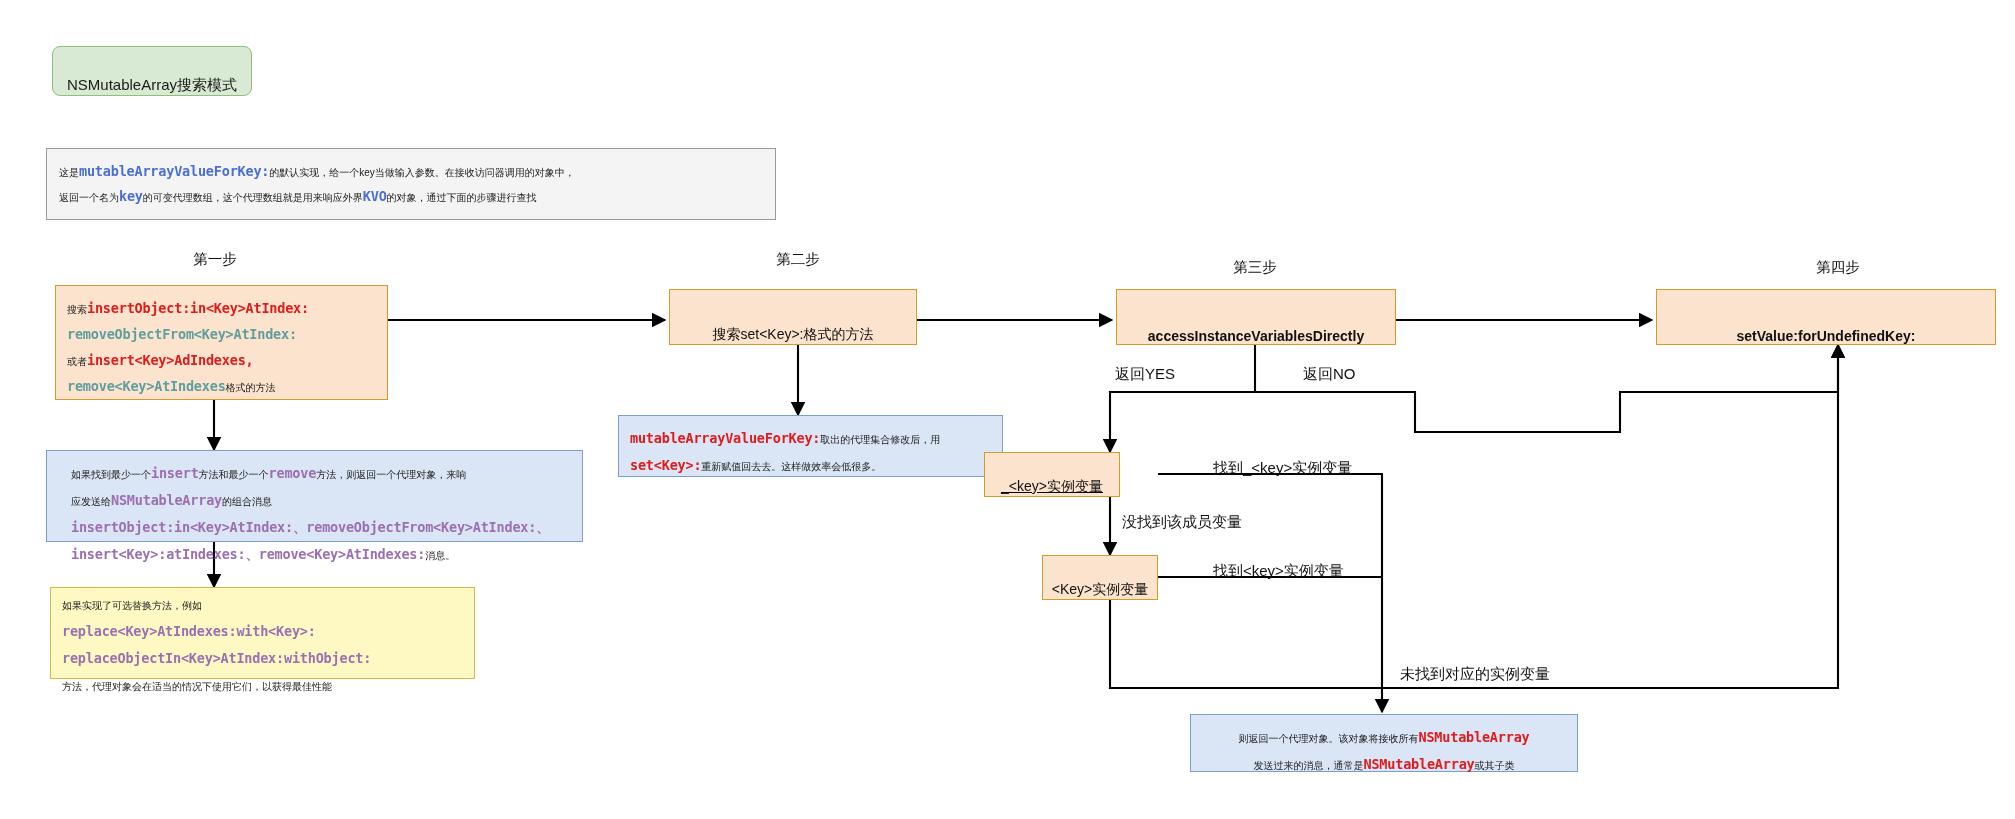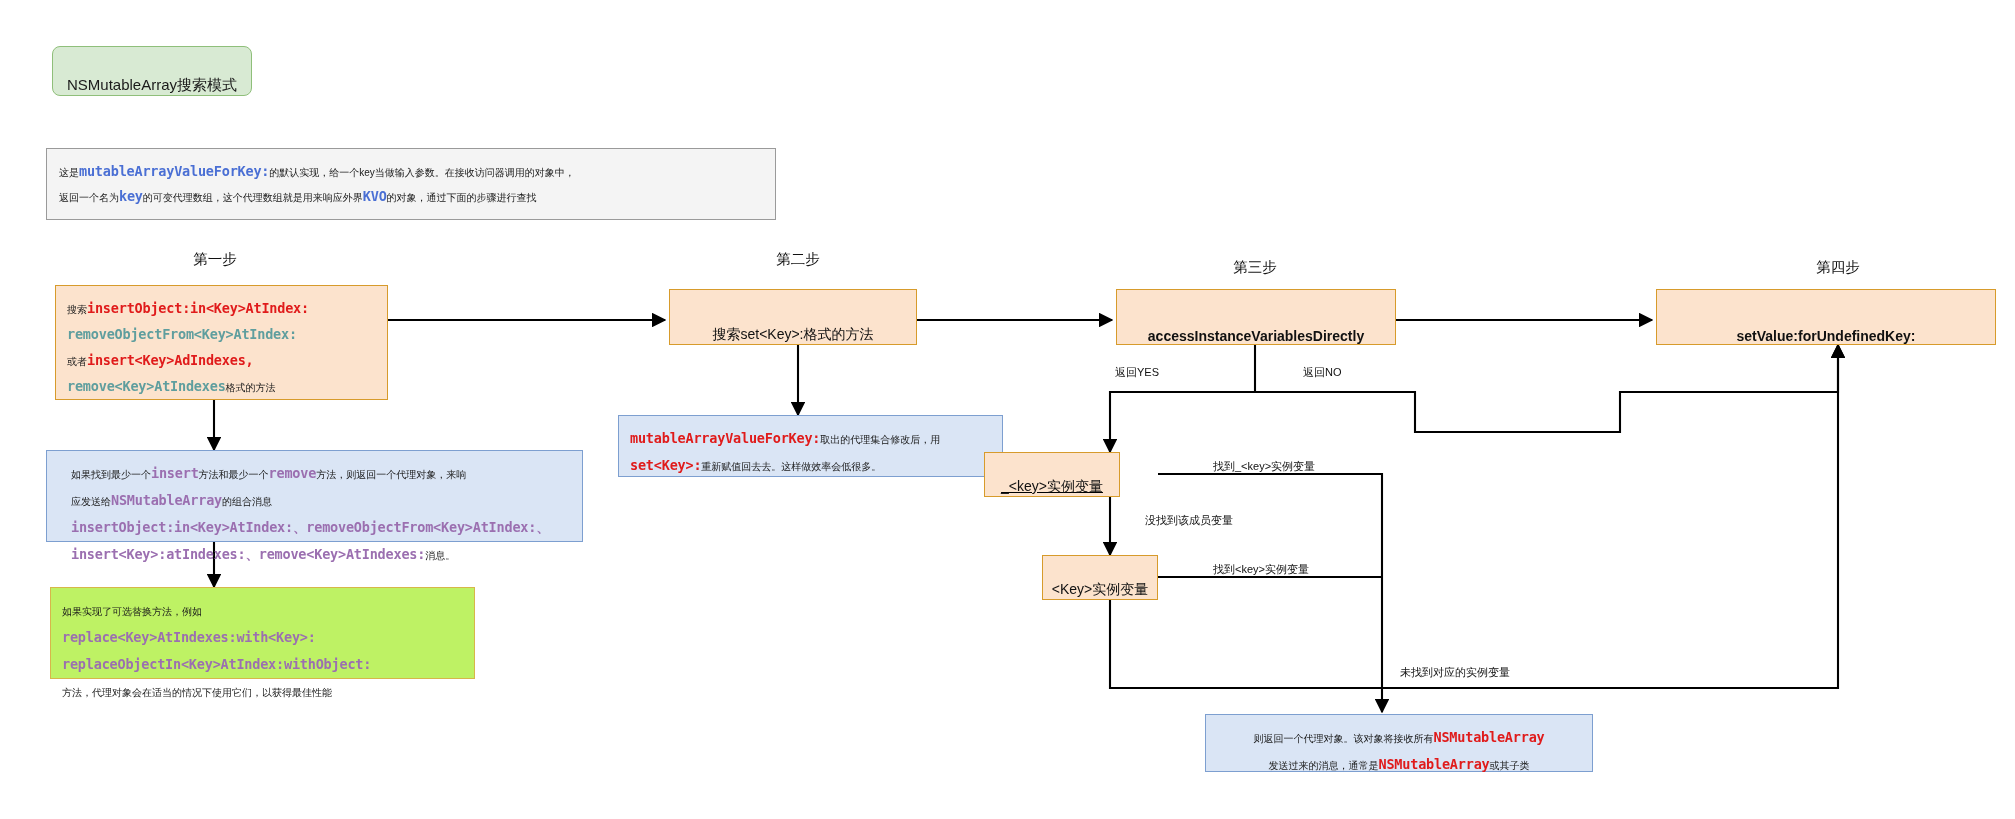--- a/index.html
+++ b/index.html
@@ -60,43 +60,42 @@
   .box-blue {
     background: #dae5f5;
     border: 1.4px solid #7d9fd0;
     display: block;
     text-align: left;
     padding: 9px 11px;
     line-height: 1.68;
   }
   .box-blue.center {
     text-align: center;
-    margin-left: 15px;
   }
   
   .box-yellow {
-    background: #bef264;
+    background: #fef9c3;
     border: 1.4px solid #d7b64a;
     display: block;
     text-align: left;
-    padding: 9px 11px;
+    padding: 3px 11px;
     line-height: 1.68;
   }
   
   .step-caption {
     position: absolute;
     font-size: 14.5px;
     color: #111;
     text-align: center;
     white-space: nowrap;
   }
   
   .edge-label {
     position: absolute;
-    font-size: 11px;
+    font-size: 15px;
     color: #111;
     white-space: nowrap;
     background: transparent;
   }
   
   .mono {
     font-family: "DejaVu Sans Mono", "Liberation Mono", monospace;
     font-weight: bold;
     font-size: 13.5px;
     letter-spacing: -0.2px;
@@ -264,17 +263,17 @@
       <span class="t-cn">则返回一个代理对象。该对象将接收所有</span><span class="mono c-red">NSMutableArray</span>
     </div>
     <div>
       <span class="t-cn">发送过来的消息，通常是</span><span class="mono c-red">NSMutableArray</span><span class="t-cn">或其子类</span>
     </div>
   </div>
 
   <div class="edge-label" style="left:1115px; top:365px;">返回YES</div>
   <div class="edge-label" style="left:1303px; top:365px;">返回NO</div>
   <div class="edge-label" style="left:1213px; top:459px;">找到_&lt;key&gt;实例变量</div>
-  <div class="edge-label" style="left:1122px; top:513px;margin-left:23px;">没找到该成员变量</div>
+  <div class="edge-label" style="left:1122px; top:513px;">没找到该成员变量</div>
   <div class="edge-label" style="left:1213px; top:562px;">找到&lt;key&gt;实例变量</div>
   <div class="edge-label" style="left:1400px; top:665px;">未找到对应的实例变量</div>
 
 </div>
 
 </body></html>

